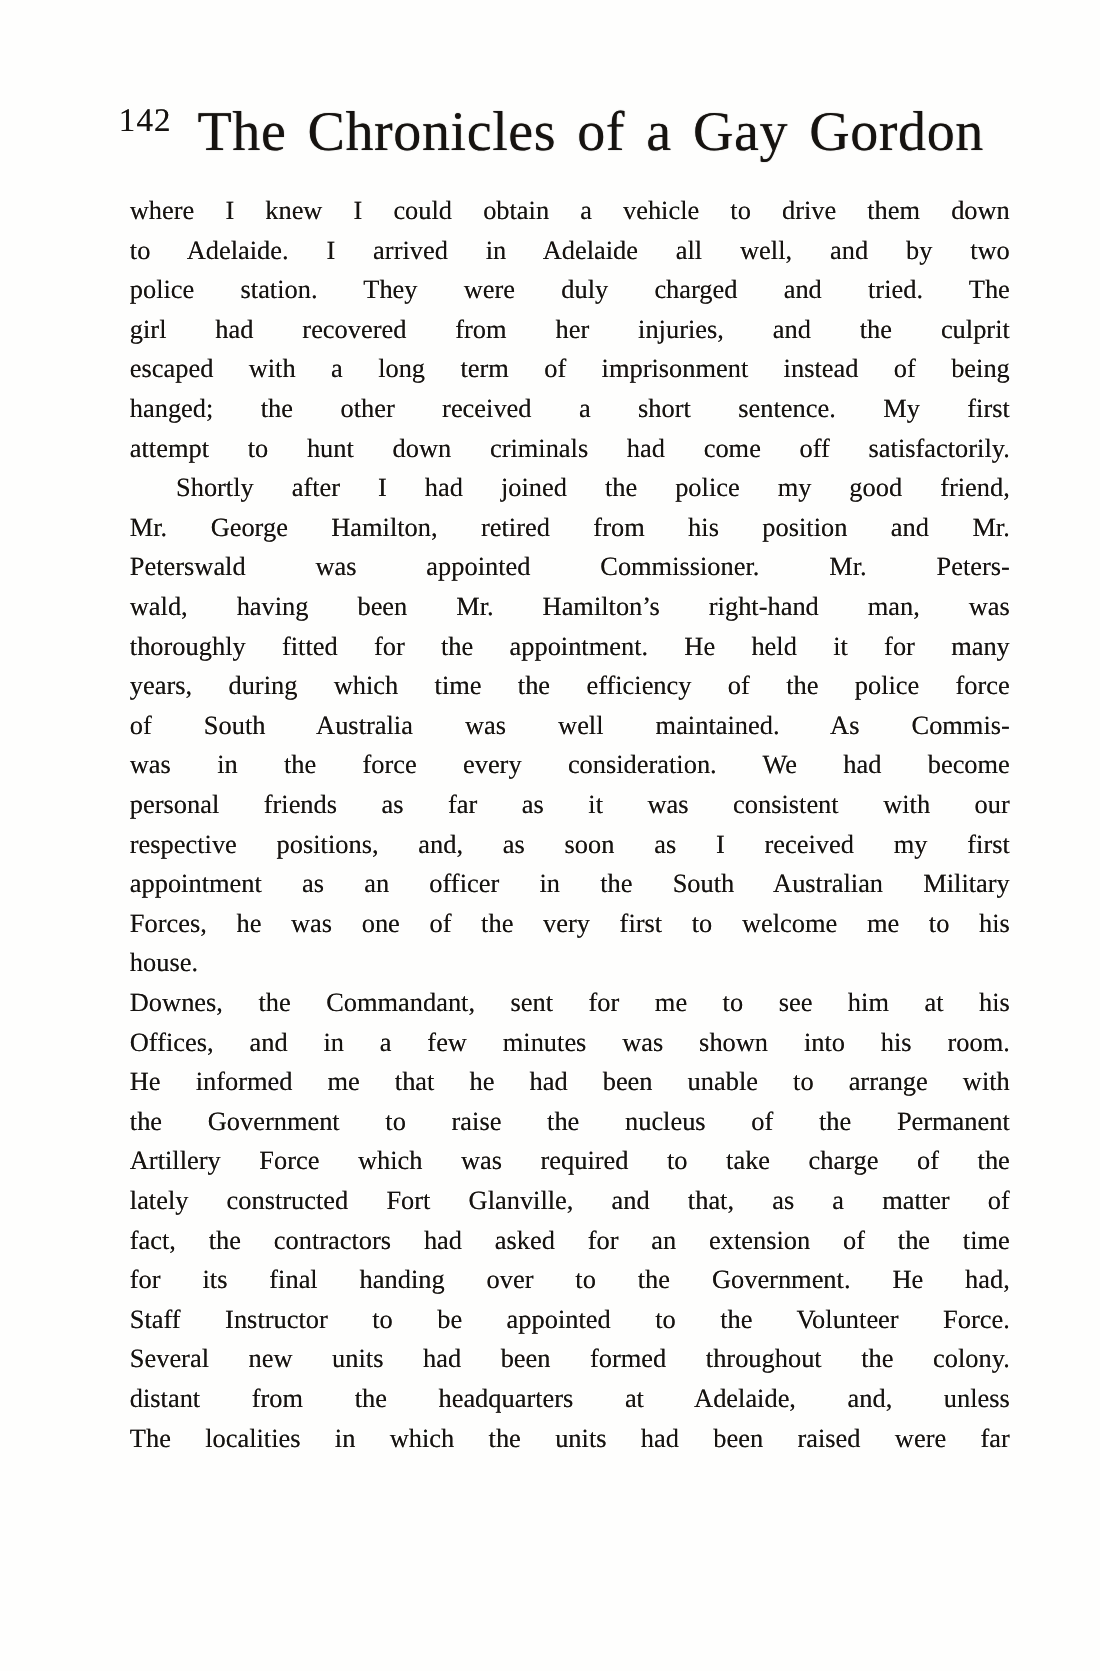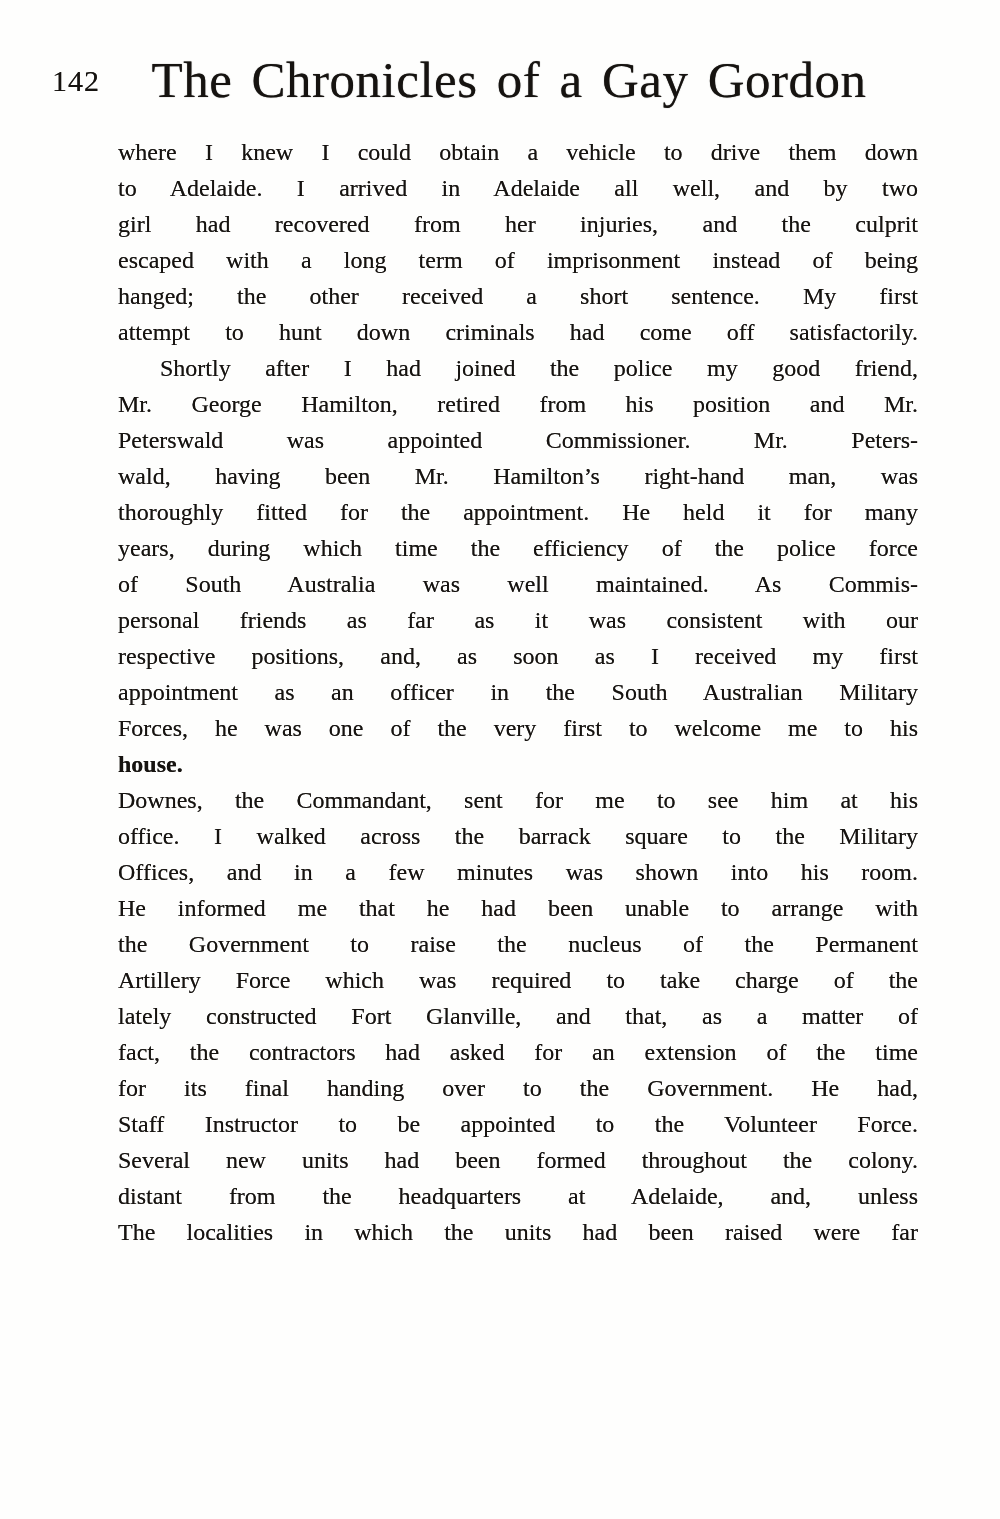--- a/index.html
+++ b/index.html
@@ -11,22 +11,23 @@
     position: relative;
     width: 1000px;
     height: 1519px;
     background: #fefefd;
     color: #161310;
     font-family: "Liberation Serif", "DejaVu Serif", serif;
     overflow: hidden;
   }
   .page-header {
     display: flex;
-    align-items: center;
-    padding: 55px 82px 0 52px;
+    align-items: flex-start;
+    padding: 55px 82px 0 108px;
+    margin-top: 40px;
   }
   .page-number {
     font-size: 30px;
     line-height: 1;
     letter-spacing: 1px;
     flex: 0 0 auto;
     text-shadow: 0 0 0.6px rgba(10,8,5,0.7);
   }
   .page-title {
     flex: 1 1 auto;
@@ -48,56 +49,57 @@
   .line {
     height: 36px;
     line-height: 36px;
     text-align: justify;
     text-align-last: justify;
     white-space: normal;
     overflow: hidden;
     text-shadow: 0 0 0.55px rgba(10,8,5,0.65);
   }
   .line.indent { padding-left: 42px; }
-  .line.no-just { text-align-last: left; font-weight: bold; }
+  .line.no-just { text-align-last: left; }
 </style>
 </head>
 <body>
 
 <div class="page">
   <div class="page-header">
     <span class="page-number">142</span>
     <span class="page-title">The Chronicles of a Gay Gordon</span>
   </div>
   <div class="body-text">
       <div class="paragraph">
         <div class="line">where I knew I could obtain a vehicle to drive them down</div>
         <div class="line">to Adelaide. I arrived in Adelaide all well, and by two</div>
+        <div class="line">police station. They were duly charged and tried. The</div>
         <div class="line">girl had recovered from her injuries, and the culprit</div>
         <div class="line">escaped with a long term of imprisonment instead of being</div>
         <div class="line">hanged; the other received a short sentence. My first</div>
         <div class="line">attempt to hunt down criminals had come off satisfactorily.</div>
       </div>
       <div class="paragraph">
         <div class="line indent">Shortly after I had joined the police my good friend,</div>
         <div class="line">Mr. George Hamilton, retired from his position and Mr.</div>
         <div class="line">Peterswald was appointed Commissioner. Mr. Peters-</div>
         <div class="line">wald, having been Mr. Hamilton’s right-hand man, was</div>
         <div class="line">thoroughly fitted for the appointment. He held it for many</div>
         <div class="line">years, during which time the efficiency of the police force</div>
         <div class="line">of South Australia was well maintained. As Commis-</div>
+        <div class="line">was in the force every consideration. We had become</div>
         <div class="line">personal friends as far as it was consistent with our</div>
         <div class="line">respective positions, and, as soon as I received my first</div>
         <div class="line">appointment as an officer in the South Australian Military</div>
         <div class="line">Forces, he was one of the very first to welcome me to his</div>
         <div class="line no-just">house.</div>
       </div>
       <div class="paragraph">
         <div class="line">Downes, the Commandant, sent for me to see him at his</div>
-        <div class="line">office. I walked across the barrack square to the Military</div>
         <div class="line">Offices, and in a few minutes was shown into his room.</div>
         <div class="line">He informed me that he had been unable to arrange with</div>
         <div class="line">the Government to raise the nucleus of the Permanent</div>
         <div class="line">Artillery Force which was required to take charge of the</div>
         <div class="line">lately constructed Fort Glanville, and that, as a matter of</div>
         <div class="line">fact, the contractors had asked for an extension of the time</div>
         <div class="line">for its final handing over to the Government. He had,</div>
         <div class="line">Staff Instructor to be appointed to the Volunteer Force.</div>
         <div class="line">Several new units had been formed throughout the colony.</div>
         <div class="line">distant from the headquarters at Adelaide, and, unless</div>

